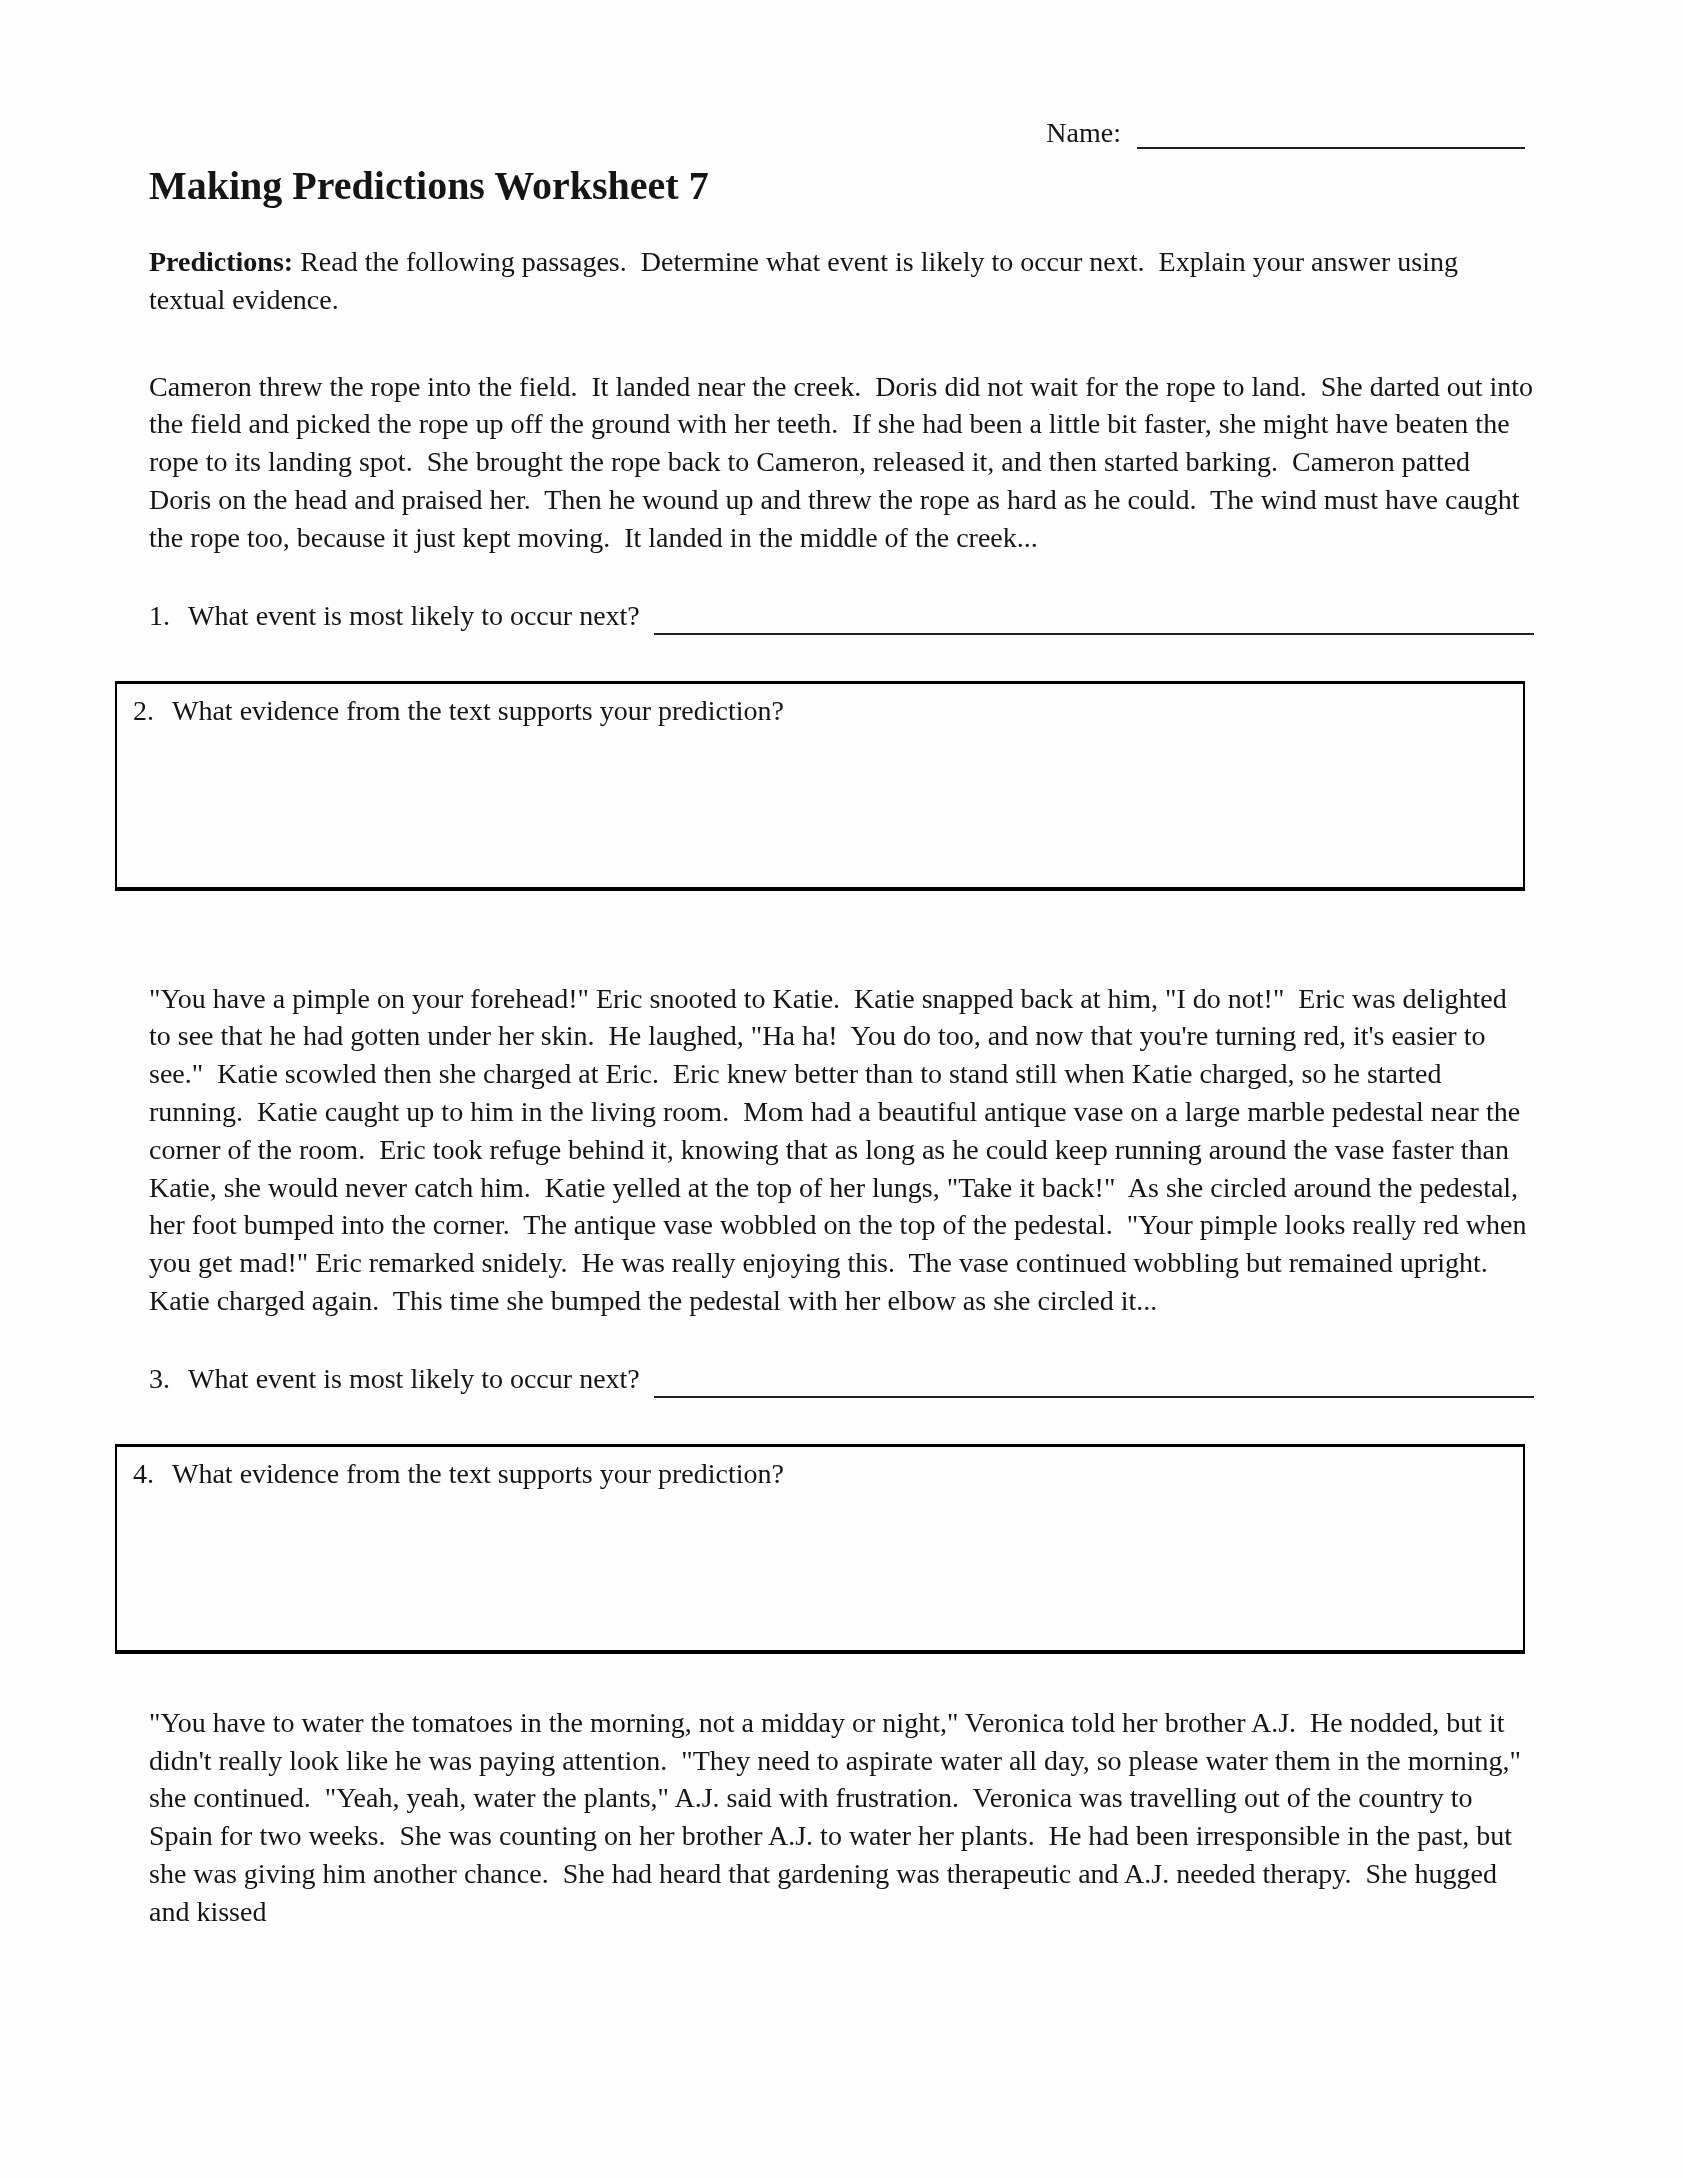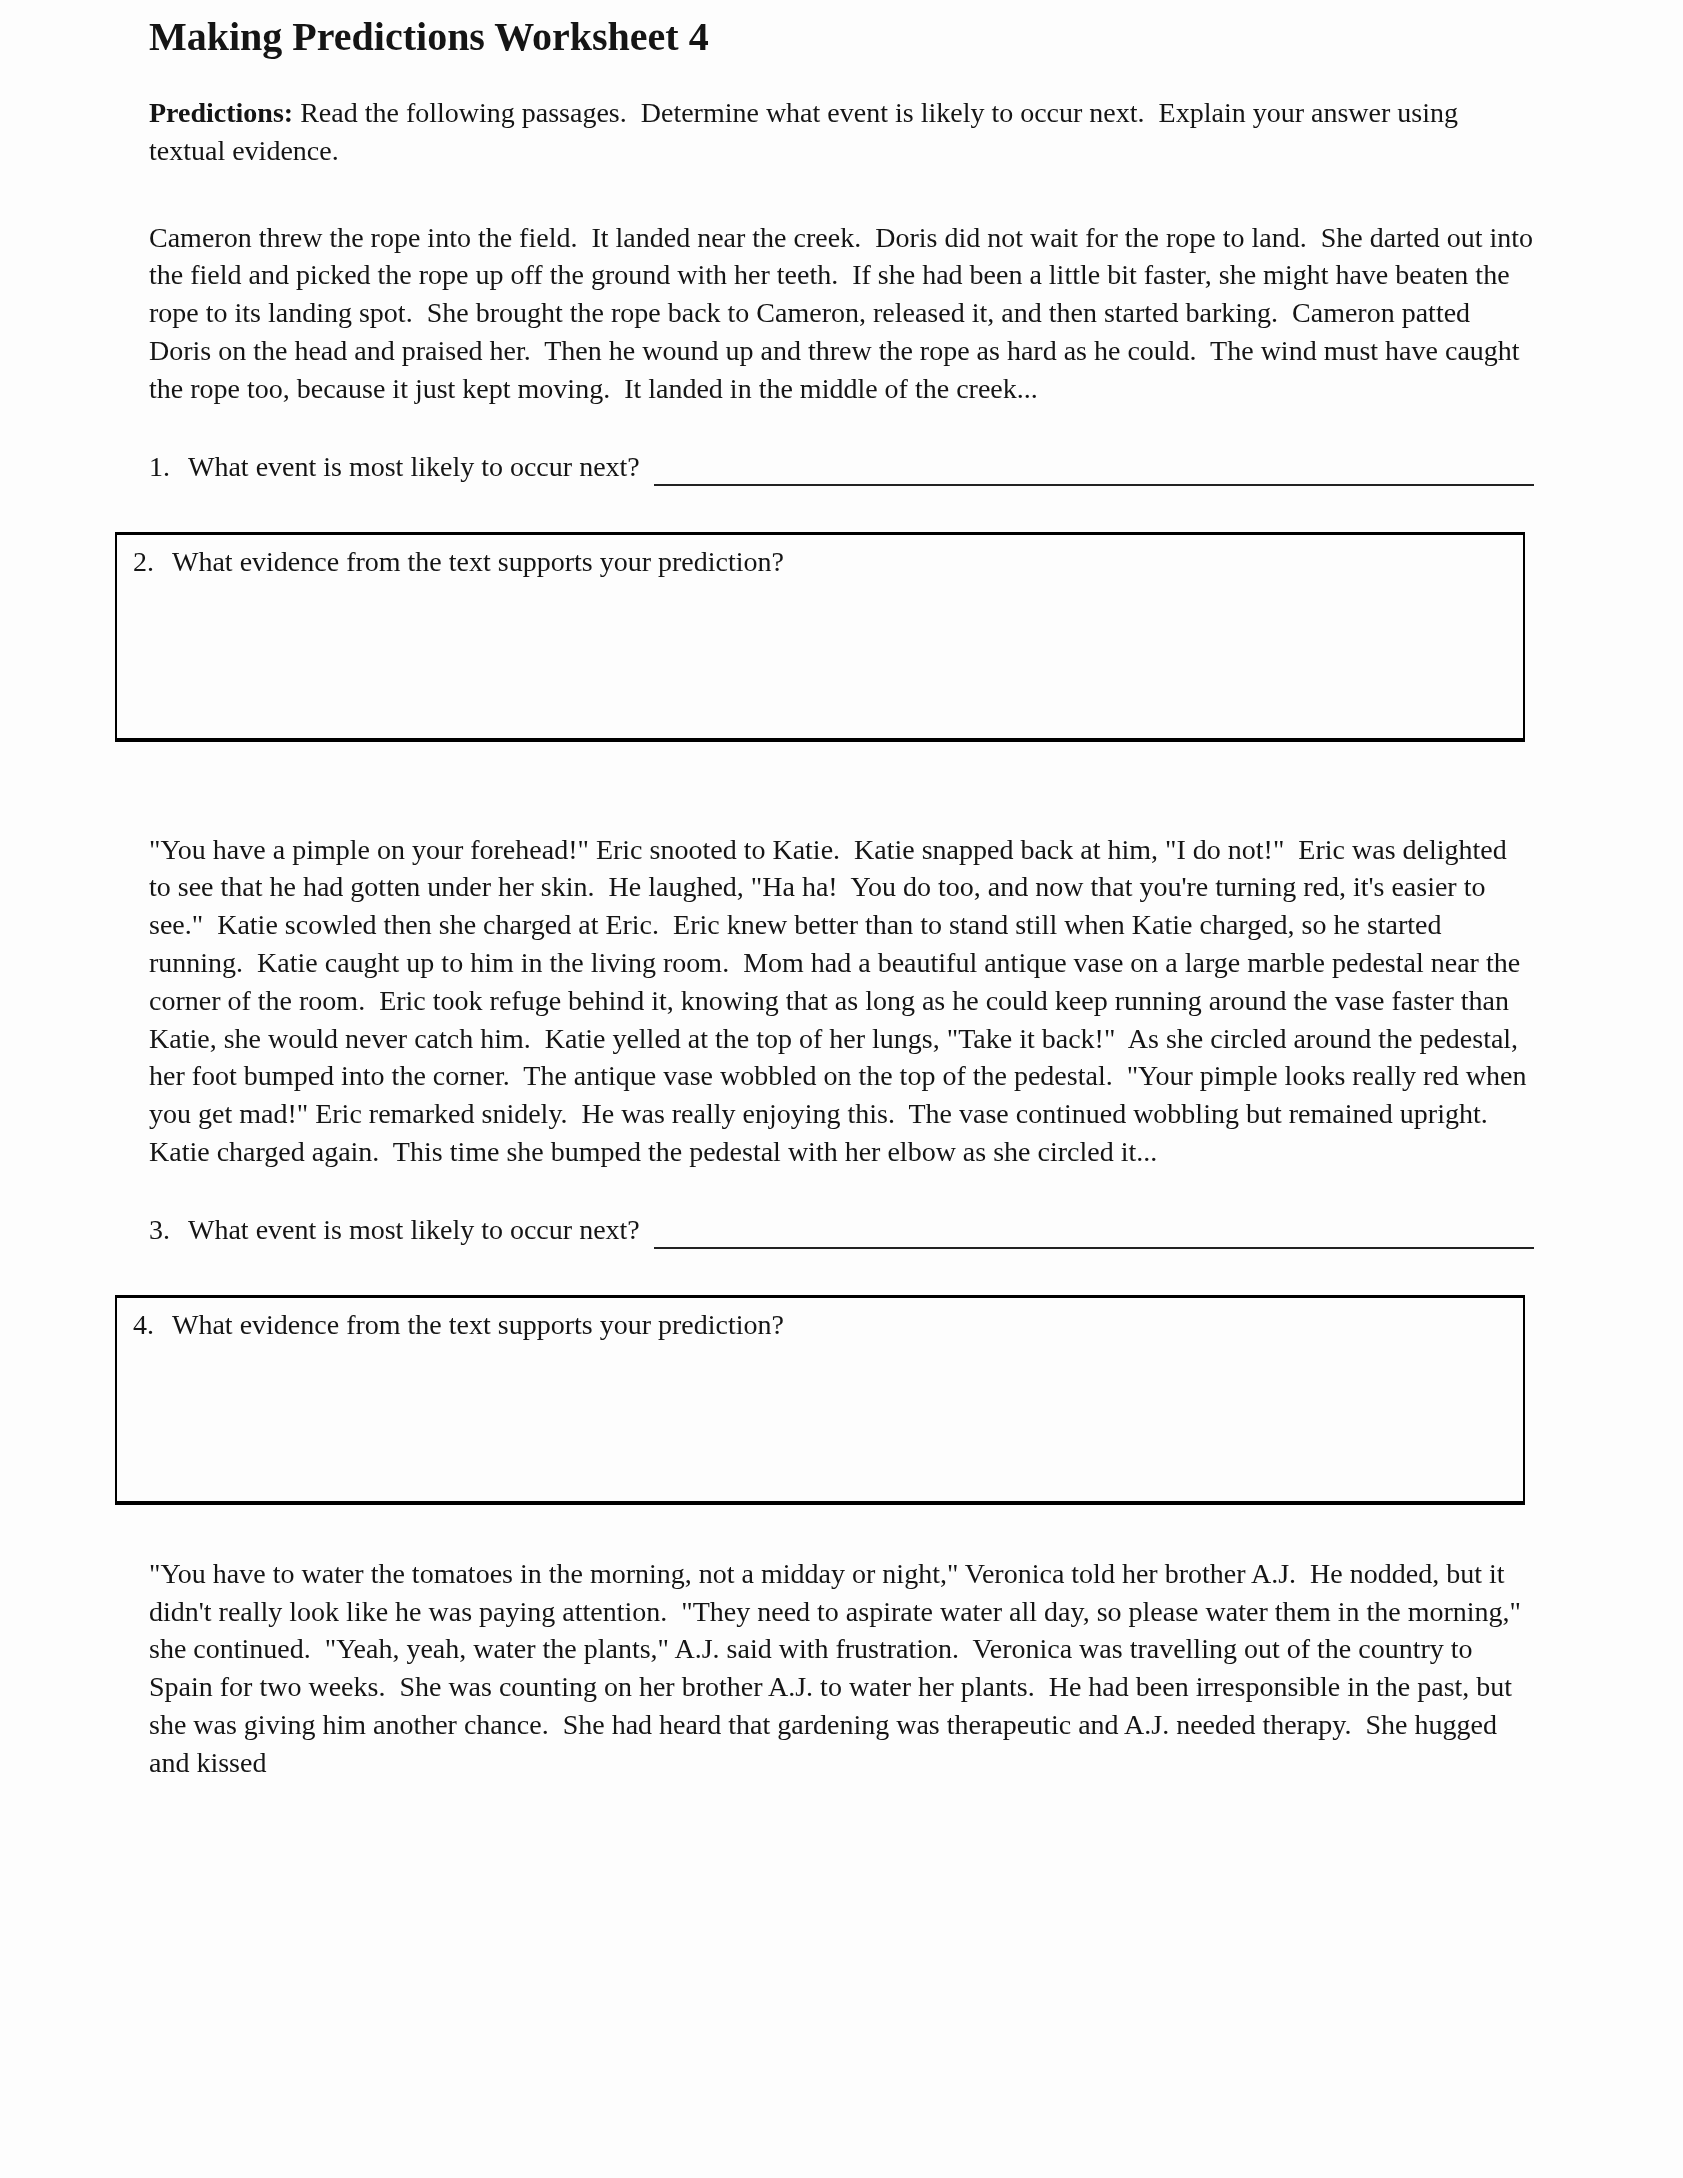--- a/index.html
+++ b/index.html
@@ -79,22 +79,26 @@
     font-size: 28px;
     line-height: 1.35;
   }
   .evidence-box .box-q { display: flex; }
 </style>
 </head>
 <body>
 
 <div class="page">
 
+  <div class="name-row">
+    <span>Name:</span>
+    <div class="name-blank"></div>
+  </div>
 
-  <h1 class="title">Making Predictions Worksheet 4</h1>
+  <h1 class="title">Making Predictions Worksheet 7</h1>
 
   <p class="directions"><b>Predictions:</b><span> Read the following passages.  Determine what event is likely to occur next.  Explain your answer using textual evidence.</span></p>
 
   <p class="passage passage-first">Cameron threw the rope into the field.  It landed near the creek.  Doris did not wait for the rope to land.  She darted out into the field and picked the rope up off the ground with her teeth.  If she had been a little bit faster, she might have beaten the rope to its landing spot.  She brought the rope back to Cameron, released it, and then started barking.  Cameron patted Doris on the head and praised her.  Then he wound up and threw the rope as hard as he could.  The wind must have caught the rope too, because it just kept moving.  It landed in the middle of the creek...</p>
 
   <div class="q-row">
     <span class="q-num">1.</span>
     <span class="q-label">What event is most likely to occur next?</span>
     <div class="answer-line"></div>
   </div>

